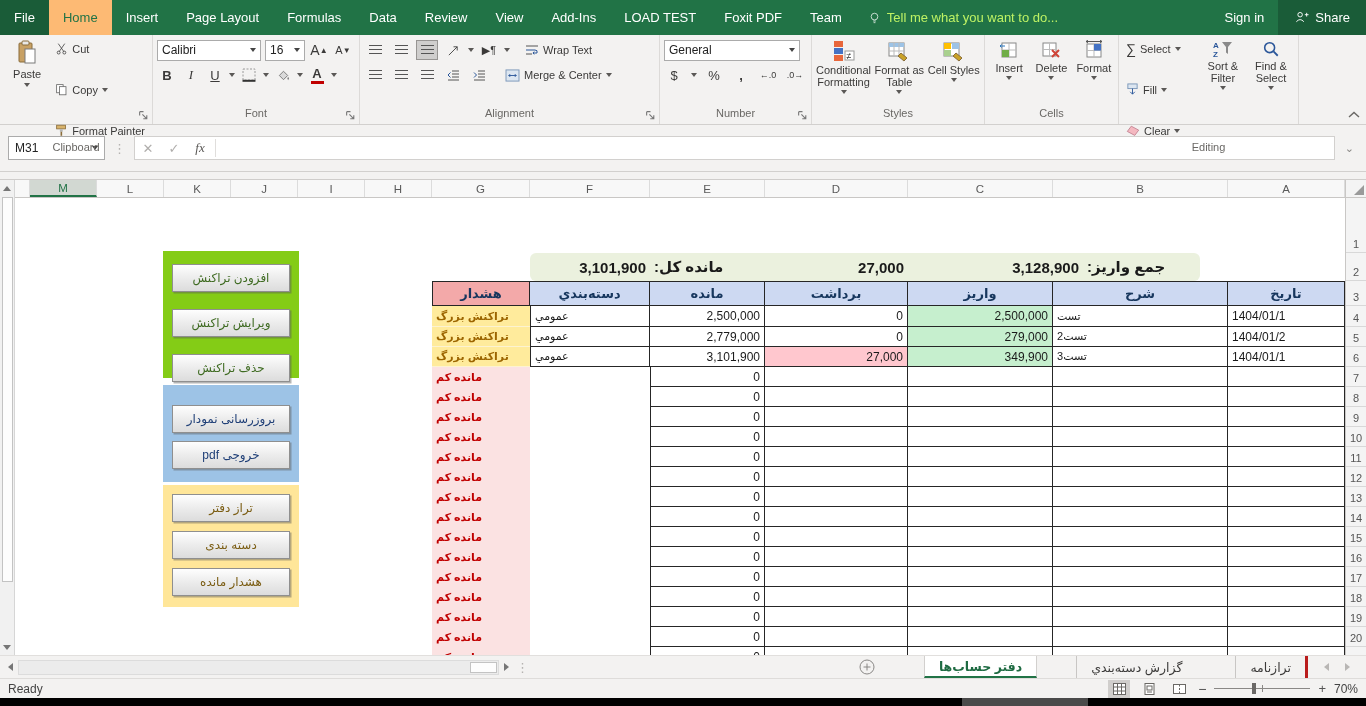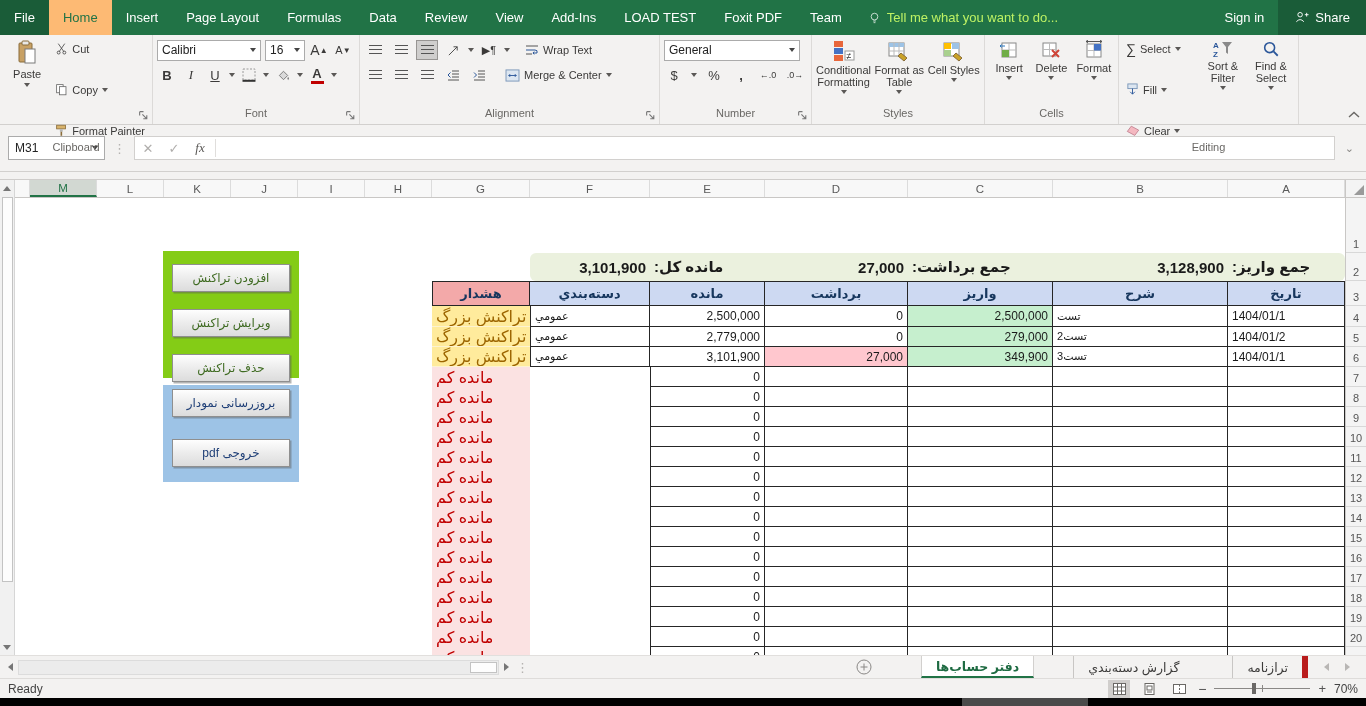--- a/index.html
+++ b/index.html
@@ -74,52 +74,52 @@
   
   .trow { position:absolute; display:flex; left:417px;border-radius:6px; }
   .tcell { height:100%; display:flex; align-items:center; padding:0 4px; font-size:12px; white-space:nowrap; overflow:hidden; color:#1a1a1a; }
   .bd { border-right:1px solid #262626; border-bottom:1px solid #262626; }
   .bl { border-left:1px solid #262626; }
   .bt { border-top:1px solid #262626; }
   .w-g{width:98px}.w-f{width:120px}.w-e{width:115px}.w-d{width:143px}.w-c{width:145px}.w-b{width:175px}.w-a{width:117px}
   .num { justify-content:flex-end; }
   .hd { justify-content:center; font-weight:bold; color:#17375e; background:#cdd9f2; font-size:13px; }
   .hd.warnhd { background:#f3a9a9; }
-  .warn { justify-content:flex-end; font-size:16px; }
+  .warn { justify-content:flex-end; font-size:11px;font-weight:bold; }
   .warn.big { background:#ffeb9c; color:#9c6500; border-bottom:1px solid #fdf3d0; }
   .warn.low { background:#fbe2e2; color:#c00000; }
   .cat, .desc { justify-content:flex-end; font-size:11px; }
   .date { justify-content:flex-start; }
   .dep { background:#c6efce; }
   .wdr-alert { background:#ffc7ce; }
   .titleband { position:absolute; left:515px; top:0; width:815px; height:55px; background:#dce6f4; color:#1f5fa6; font-weight:bold; font-size:17px; display:flex; align-items:center; justify-content:center; }
   .sumrow { left:515px; top:55px; height:28px; background:#ebf1de; font-weight:bold; }
   .sumrow .tcell { font-size:15px; font-weight:bold; }
   .erow { position:static; display:flex; height:20px; }
   #empty-rows { position:absolute; left:417px; top:169px; }
 
   
   .panel { position:absolute; left:148px; width:136px; display:flex; flex-direction:column; align-items:center; }
   .panel.green { top:53px; height:127px; background:#84cc16; padding-top:13px; gap:17px; }
-  .panel.blue { top:187px; height:97px; background:#9dc3e6; padding-top:4px; gap:22px; }
+  .panel.blue { top:187px; height:97px; background:#9dc3e6; padding-top:20px; gap:8px; }
   .panel.yellow { top:287px; height:122px; background:#ffe699; padding-top:9px; gap:9px; }
   .xlbtn { width:118px; height:28px; min-height:28px; background:linear-gradient(#fefefe,#ececec 50%,#dcdcdc); border:1px solid #8f8f8f; box-shadow:1.5px 1.5px 0 rgba(90,90,90,.45); display:flex; align-items:center; justify-content:center; font-size:12px; }
   .panel.green .xlbtn { color:#3f6b22; }
   .panel.blue .xlbtn { color:#1f3f77; }
   .panel.yellow .xlbtn { color:#7a5c12; }
 
   
   .tabstrip { height:23px; background:#f3f2f1; border-top:1px solid #e1dfdd; display:flex; align-items:stretch; font-size:12.5px; color:#3b3a39; }
   .hscroll { display:flex; align-items:center; width:514px; padding-left:3px; }
   .hbtn { width:15px; height:15px; display:flex; align-items:center; justify-content:center; }
   .htrack { flex:1; height:15px; background:#ececec; border:1px solid #dcdcdc; position:relative; }
   .hthumb { position:absolute; right:1px; top:1px; width:27px; height:11px; background:#fdfdfd; border:1px solid #c3c3c3; }
   .stabs { display:flex; align-items:stretch; }
   .stab { display:flex; align-items:center; padding:0 14px; border-left:1px solid #c8c6c4;margin-left:39px; }
-  .stab:last-child { border-right:6px solid #b91c1c; }
+  .stab:last-child { border-right:3px solid #b91c1c; }
   .stab.active { background:#fff; color:#1e6b42; font-weight:bold; border-bottom:2px solid #217346; border-left:1px solid #d2d0ce; border-right:1px solid #d2d0ce; }
   .newsheet { display:flex; align-items:center; padding:0 10px; }
   .newsheet svg { display:block; }
   .tabnav { display:flex; align-items:center; gap:16px; padding:0 16px; }
 
   
   .statusbar { height:20px; background:#f3f2f1; border-top:1px solid #dedcda; display:flex; align-items:center; font-size:12px; color:#444; padding:0 8px; }
   .statusbar .right { margin-left:auto; display:flex; align-items:center; gap:8px; }
   .viewico { width:22px; height:18px; display:flex; align-items:center; justify-content:center; }
   .viewico.sel { background:#d0cecc; }
@@ -549,21 +549,20 @@
           <div class="col-h" style="width: 175px;">B</div>
           <div class="col-h" style="width: 117px;">A</div>
         </div>
       <div class="gridbody">
 
 
         <div class="trow sumrow">
           <div class="tcell w-f num">3,101,900</div>
           <div class="tcell w-e num" dir="rtl">مانده کل:</div>
           <div class="tcell w-d num">27,000</div>
-          <div class="tcell w-c num" dir="rtl">جمع برداشت:</div>
           <div class="tcell w-b num">3,128,900</div>
           <div class="tcell w-a num" dir="rtl">جمع واریز:</div>
         </div>
 
         <div class="trow" style="top:83px;height:25px">
           <div class="tcell w-g hd warnhd bd bl bt" dir="rtl">هشدار</div>
           <div class="tcell w-f hd bd bt" dir="rtl">دسته‌بندي</div>
           <div class="tcell w-e hd bd bt" dir="rtl">مانده</div>
           <div class="tcell w-d hd bd bt" dir="rtl">برداشت</div>
           <div class="tcell w-c hd bd bt" dir="rtl">واریز</div>
@@ -754,20 +753,25 @@
         </div>
 
         <div class="panel green">
           <div class="xlbtn" dir="rtl">افزودن تراکنش</div>
           <div class="xlbtn" dir="rtl">ویرایش تراکنش</div>
           <div class="xlbtn" dir="rtl">حذف تراکنش</div>
         </div>
         <div class="panel blue">
           <div class="xlbtn" dir="rtl">بروزرسانی نمودار</div>
           <div class="xlbtn" dir="rtl">خروجی pdf</div>
+        </div>
+        <div class="panel yellow">
+          <div class="xlbtn" dir="rtl">تراز دفتر</div>
+          <div class="xlbtn" dir="rtl">دسته بندی</div>
+          <div class="xlbtn" dir="rtl">هشدار مانده</div>
         </div>
 
       </div>
     </div>
 
     <div class="rowhdrs">
       <div class="corner">
           <span class="ctri"></span>
         </div>
       <div id="row-headers">

